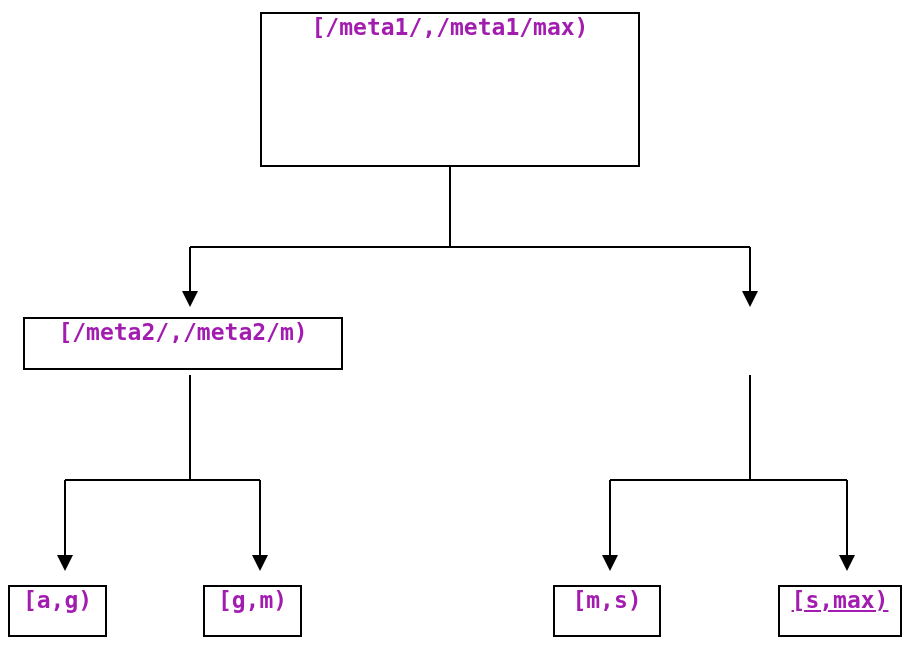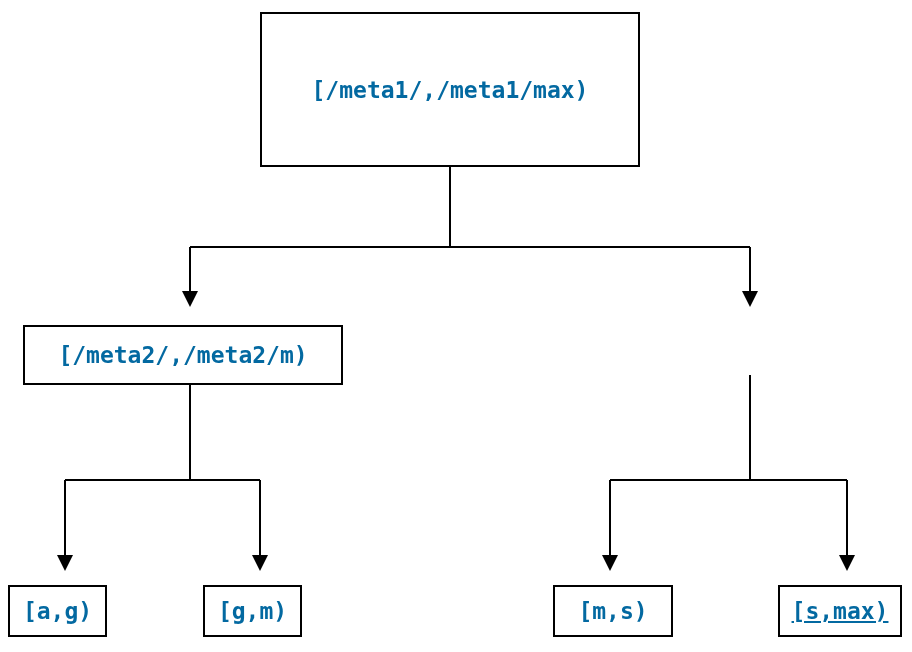--- a/index.html
+++ b/index.html
@@ -20,35 +20,34 @@
     left: 0;
     top: 0;
     width: 912px;
     height: 652px;
   }
   .node {
     position: absolute;
     box-sizing: border-box;
     border: 2px solid #000000;
     background: #ffffff;
-    color: #0369a1;
+    color: #a21caf;
     display: flex;
-    align-items: center;
     justify-content: center;
     font-weight: bold;
     font-size: 23px;
     white-space: nowrap;
     letter-spacing: 0;
   }
   .n-root { left: 260px; top: 12px;  width: 380px; height: 155px; }
-  .n-l    { left: 23px;  top: 325px; width: 320px; height: 60px; }
+  .n-l    { left: 23px;  top: 317px; width: 320px; height: 53px; }
   .n-r    { left: 582px; top: 325px; width: 320px; height: 50px; }
   .n-ll   { left: 8px;   top: 585px; width: 99px;  height: 52px; }
   .n-lr   { left: 203px; top: 585px; width: 99px;  height: 52px; }
-  .n-rl   { left: 553px; top: 585px; width: 120px;  height: 52px; }
+  .n-rl   { left: 553px; top: 585px; width: 108px;  height: 52px; }
   .n-rr   { left: 778px; top: 585px; width: 124px; height: 52px; text-decoration: underline; }
   .edge-line {
     stroke: #000000;
     stroke-width: 2;
     fill: none;
   }
   .arrowhead {
     fill: #000000;
     stroke: none;
   }

